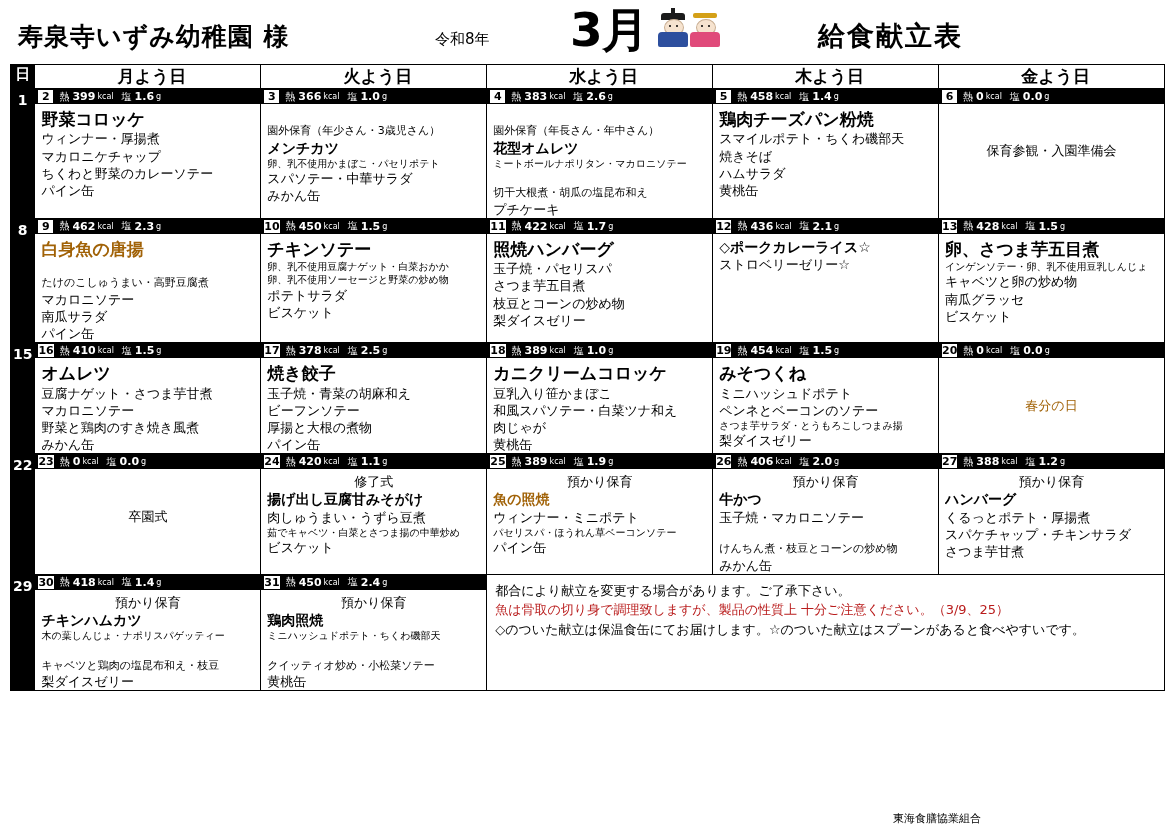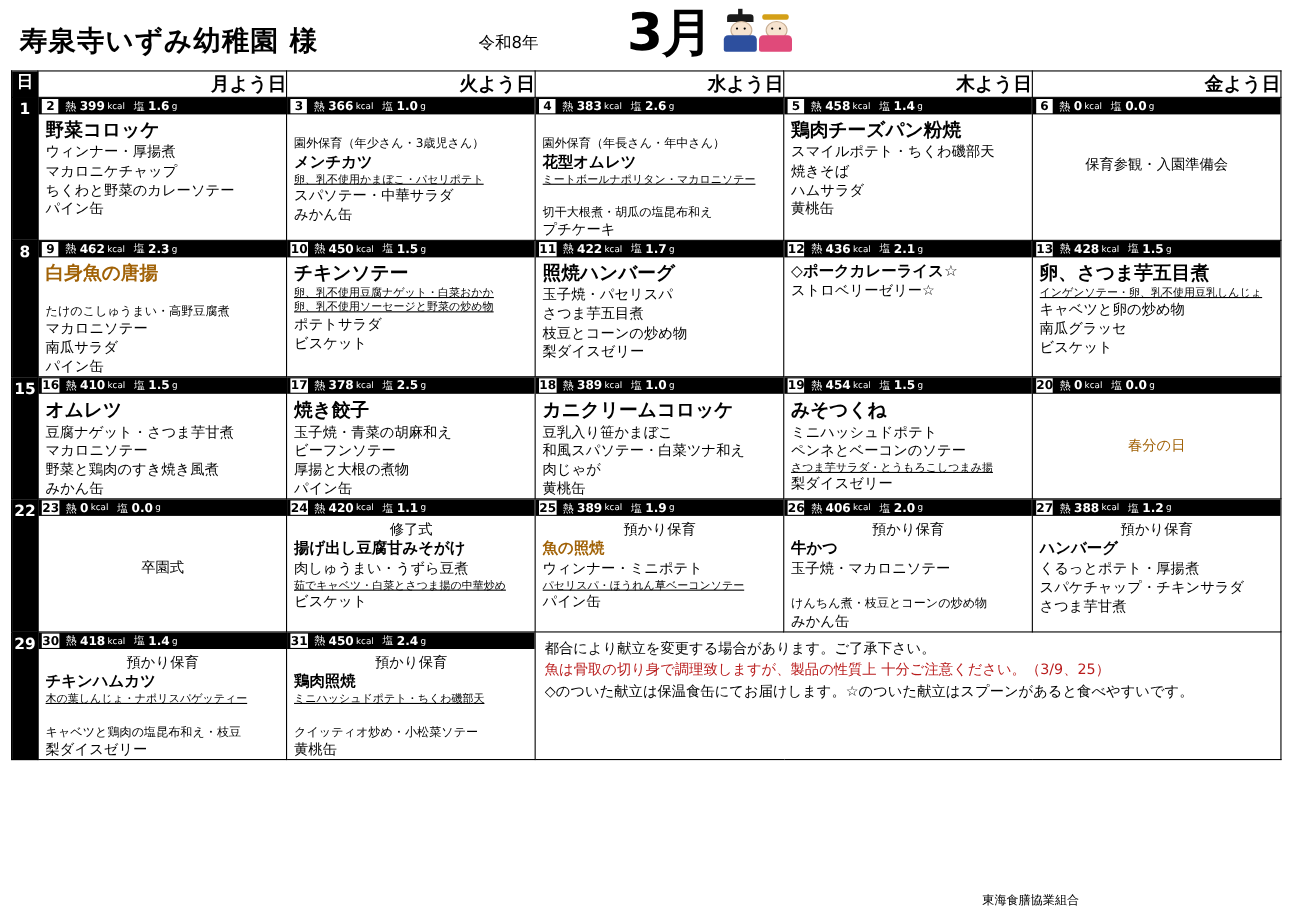--- a/index.html
+++ b/index.html
@@ -32,39 +32,39 @@
   .title{position:absolute;right:14px;top:12px;font-size:27px;font-weight:bold;letter-spacing:2px;}
 
   
   table.menu{border-collapse:collapse;width:1155px;table-layout:fixed;}
   table.menu td,table.menu th{border:1px solid #000;vertical-align:top;padding:0;}
   .col-day{width:24px;}
   .col-cell{width:222px;}
 
   thead th{height:22px;background:#fff;}
   .hdr-day{background:#000;color:#fff;font-size:15px;font-weight:bold;text-align:center;vertical-align:middle;}
-  .hdr-wd{font-size:17px;font-weight:bold;text-align:right;padding-left:8px !important;vertical-align:middle;}
+  .hdr-wd{font-size:17px;font-weight:bold;text-align:center;padding-left:8px !important;vertical-align:middle;}
 
   
   .wk{background:#000;color:#fff;font-size:14px;font-weight:bold;text-align:center;vertical-align:top;padding-top:3px !important;}
 
   
   .cell{position:relative;padding:0 0 4px 0;}
   .topbar{display:flex;align-items:center;background:#000;color:#fff;height:15px;font-size:10px;padding:0 3px;}
   .topbar .dnum{background:#fff;color:#000;font-weight:bold;font-size:11px;min-width:15px;text-align:center;margin-right:6px;line-height:13px;}
   .topbar .lab{margin-right:3px;font-size:10px;}
   .topbar .val{font-weight:bold;font-size:11px;margin-right:2px;}
   .topbar .unit{font-size:8px;margin-right:8px;}
   .lines{padding:4px 6px 0 6px;}
   .ln{line-height:1.32;white-space:nowrap;overflow:hidden;}
   .big{font-size:17px;font-weight:bold;letter-spacing:0px;}
   .bold{font-size:14px;font-weight:bold;}
   .m{font-size:13px;}
   .s{font-size:11px;margin-top:16px;}
-  .xs{font-size:10px;text-decoration:underline;}
+  .xs{font-size:10px;}
   .red{color:#a16207;}
   .center{text-align:center;}
 
   
   .note{padding:6px 8px 0 8px;font-size:13px;line-height:1.5;}
   .note .r{color:#b91c1c;font-weight:normal;}
 
   .credit{position:absolute;right:6px;bottom:2px;font-size:11px;}
 </style>
 </head>
@@ -87,20 +87,21 @@
         </div>
         <div class="doll girl">
           <div class="hat"></div>
             <div class="face"></div>
           <div class="eye l"></div>
             <div class="eye r"></div>
             <div class="body"></div>
         </div>
       </div>
     </div>
+    <div class="title">給食献立表</div>
   </div>
 
   <table class="menu">
     <colgroup>
       <col class="col-day">
         <col class="col-cell">
         <col class="col-cell">
       <col class="col-cell">
         <col class="col-cell">
         <col class="col-cell">

